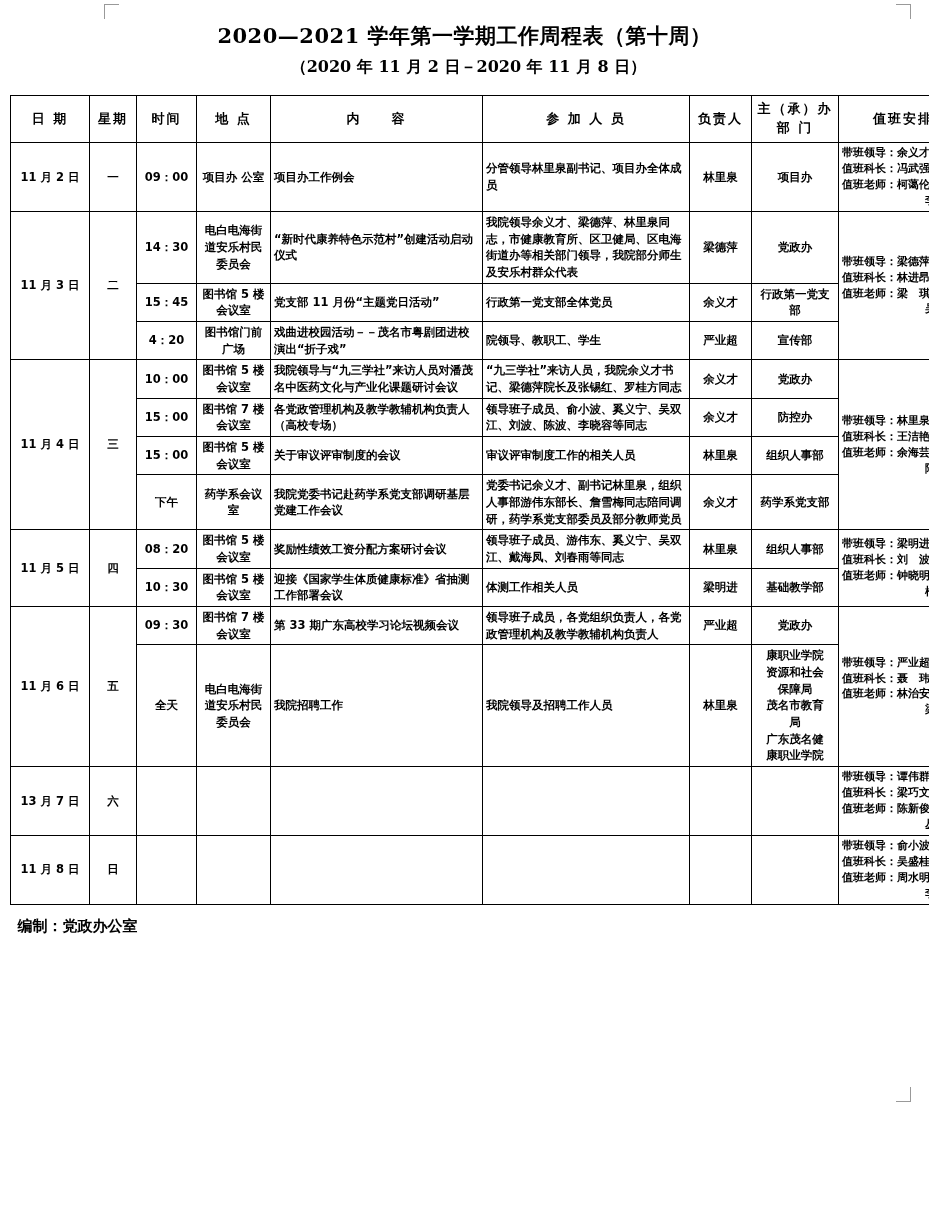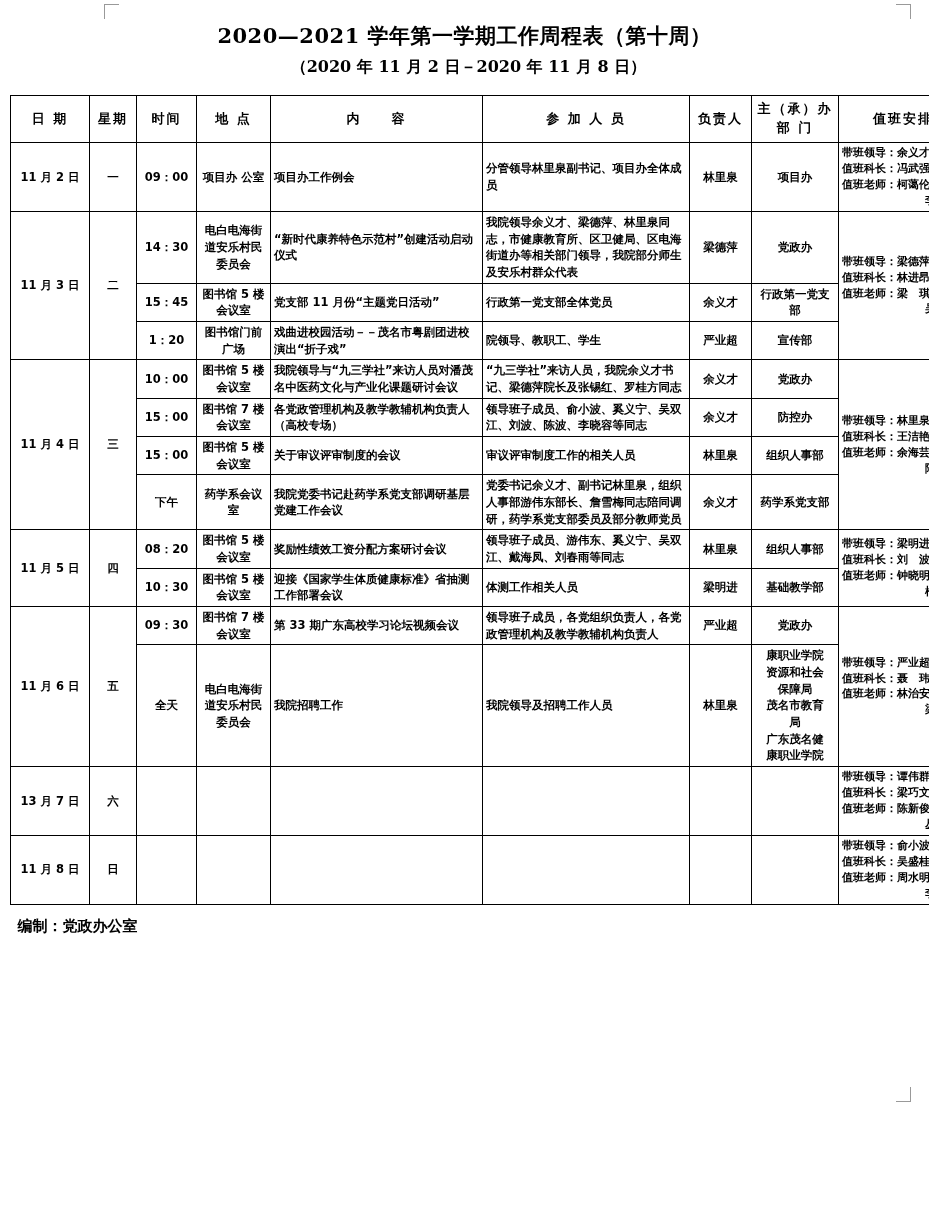--- a/index.html
+++ b/index.html
@@ -183,21 +183,21 @@
         </tr>
         <tr>
           <td class="c-time">15：45</td>
           <td class="c-place">图书馆 5 楼会议室</td>
           <td class="c-content">党支部 11 月份“主题党日活动”</td>
           <td class="c-people">行政第一党支部全体党员</td>
           <td class="c-owner">余义才</td>
           <td class="c-dept">行政第一党支部</td>
         </tr>
         <tr>
-          <td class="c-time">1：20</td>
+          <td class="c-time">4：20</td>
           <td class="c-place">图书馆门前广场</td>
           <td class="c-content">戏曲进校园活动－－茂名市粤剧团进校演出“折子戏”</td>
           <td class="c-people">院领导、教职工、学生</td>
           <td class="c-owner">严业超</td>
           <td class="c-dept">宣传部</td>
         </tr>
         <tr>
           <td class="c-date" rowspan="4">11 月 4 日</td>
           <td class="c-weekday" rowspan="4">三</td>
           <td class="c-time">10：00</td>

